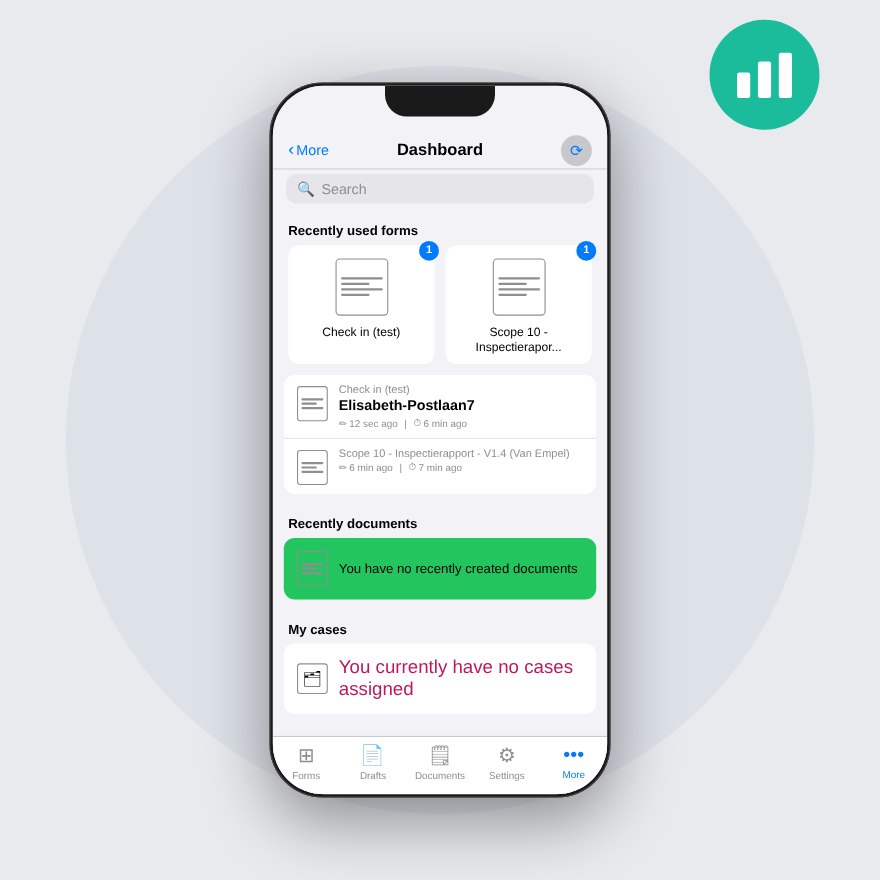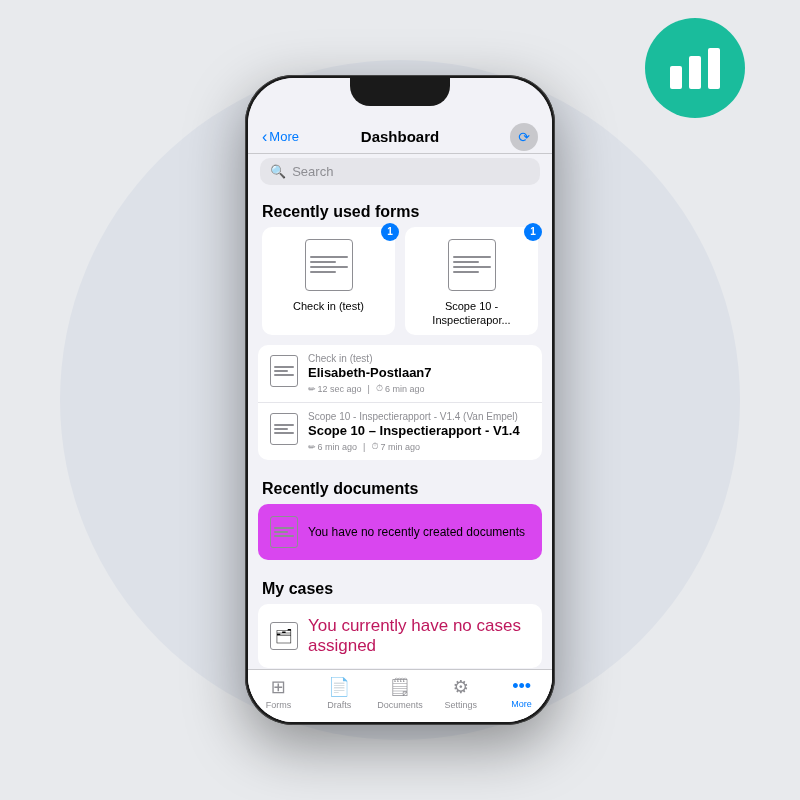--- a/index.html
+++ b/index.html
@@ -166,21 +166,21 @@
     .content {
       flex: 1;
       overflow-y: auto;
       padding-bottom: 0;
     }
     .content::-webkit-scrollbar { display: none; }
 
     
     .section-header {
       padding: 10px 14px 6px;
-      font-size: 16px;
+      font-size: 12px;
       font-weight: 700;
       color: #000;
     }
 
     
     .forms-grid {
       display: flex;
       gap: 10px;
       padding: 0 14px 10px;
     }
@@ -284,21 +284,21 @@
     .draft-meta-item {
       display: flex;
       align-items: center;
       gap: 2px;
       font-size: 9px;
       color: #8e8e93;
     }
 
     
     .finalized-card {
-      background: #d946ef;
+      background: #22c55e;
       border-radius: 10px;
       margin: 0 10px 10px;
       padding: 12px;
       display: flex;
       align-items: center;
       gap: 10px;
     }
     .finalized-icon {
       width: 28px;
       height: 32px;
@@ -467,21 +467,20 @@
           </div>
 
           <div class="draft-item">
             <div class="draft-icon">
               <div class="form-line"></div>
               <div class="form-line short"></div>
               <div class="form-line"></div>
             </div>
             <div class="draft-content">
               <div class="draft-subtitle">Scope 10 - Inspectierapport - V1.4 (Van Empel)</div>
-              <div class="draft-title">Scope 10 – Inspectierapport - V1.4</div>
               <div class="draft-meta">
                 <div class="draft-meta-item">
                   <span>✏</span>
                   <span>6 min ago</span>
                 </div>
                 <span style="color:#8e8e93;font-size:9px;">|</span>
                 <div class="draft-meta-item">
                   <span>⏱</span>
                   <span>7 min ago</span>
                 </div>

